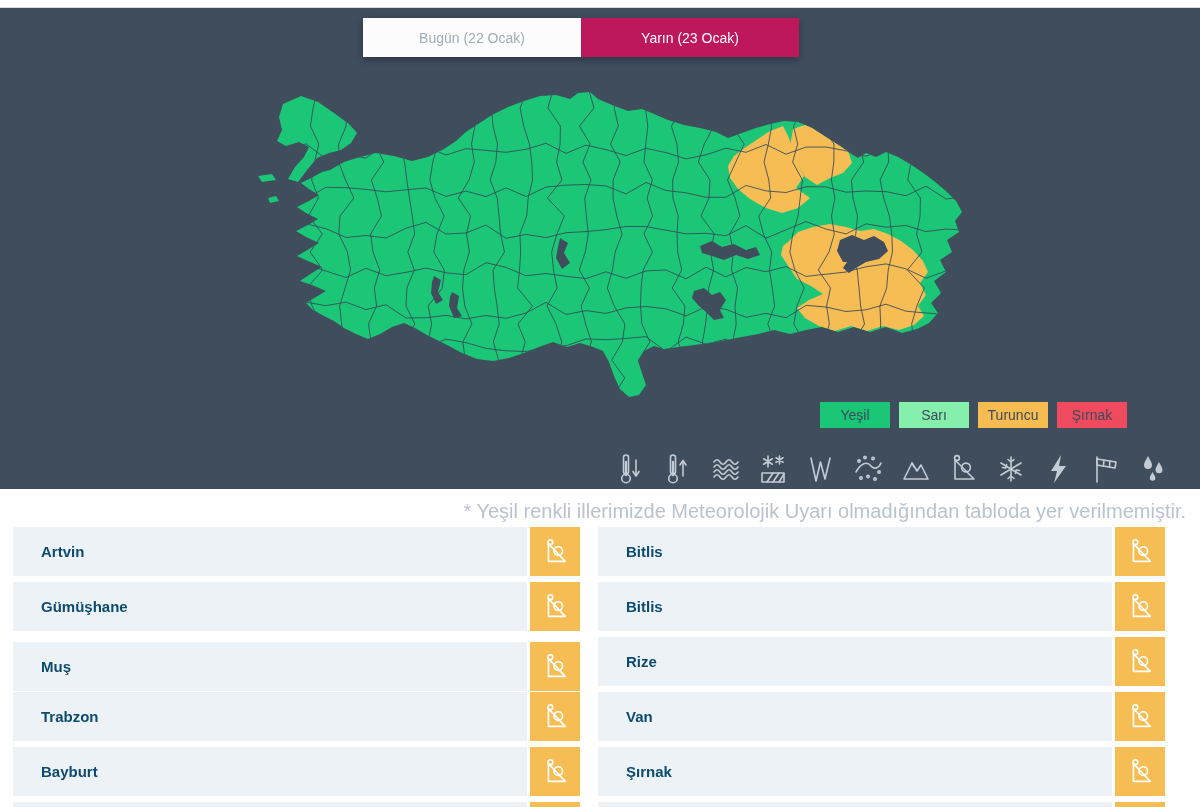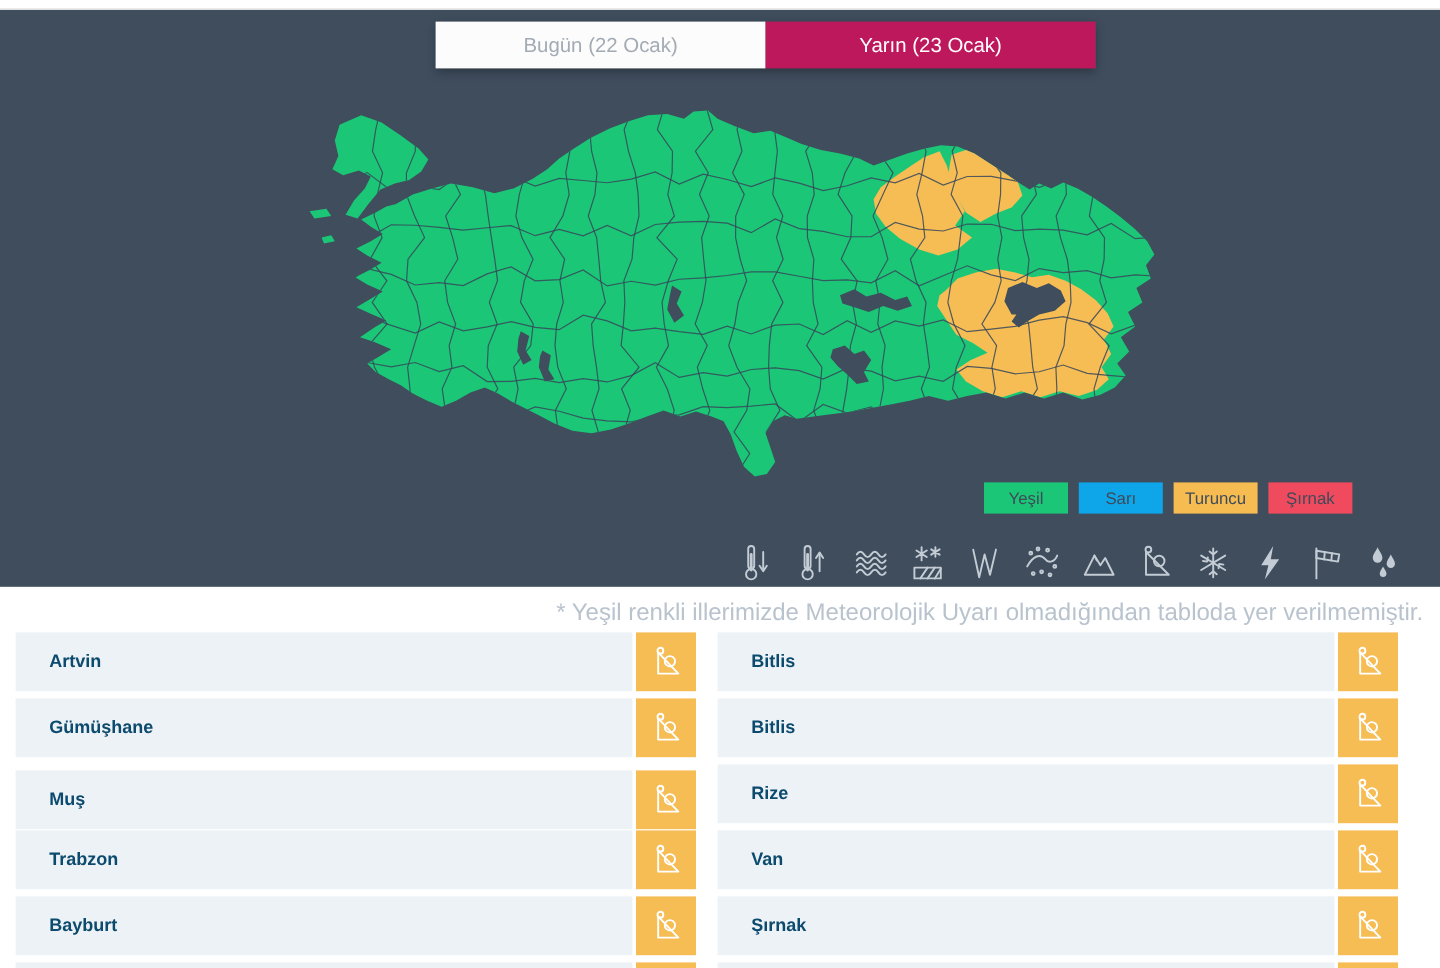--- a/index.html
+++ b/index.html
@@ -9,30 +9,30 @@
 
   
   .top-strip{position:absolute;left:0;top:0;width:1200px;height:8px;background:#fff;border-bottom:1px solid #dcdcdc}
 
   
   .panel{position:absolute;left:0;top:8px;width:1200px;height:481px;background:#3f4d5d}
   .map-svg{position:absolute;left:0;top:0;display:block}
 
   
   .tabs{position:absolute;left:363px;top:18px;display:flex;box-shadow:0 3px 8px rgba(0,0,0,.3)}
-  .tab{width:275px;height:39px;display:flex;align-items:center;justify-content:center;font-size:17px;cursor:pointer;user-select:none}
+  .tab{width:218px;height:39px;display:flex;align-items:center;justify-content:center;font-size:14px;cursor:pointer;user-select:none}
   .tab.inactive{background:#fcfcfc;color:#a3abb4}
   .tab.active{background:#be185d;color:#ffffff}
 
   
   .legend{position:absolute;top:394px;left:820px;display:flex}
   .chip{width:70px;height:26px;margin-right:9px;display:flex;align-items:center;justify-content:center;font-size:14px;color:#3d4b5a}
   .chip:last-child{margin-right:0}
   .chip.c-green{background:#1bc777}
-  .chip.c-yellow{background:#0ea5e9}
+  .chip.c-yellow{background:#86efac}
   .chip.c-orange{background:#f6bc51}
   .chip.c-red{background:#ef4a5e}
 
   
   .hazards{position:absolute;top:442px;left:616px;width:552px;height:38px;display:flex;justify-content:space-between;align-items:center;color:#c3ccd4}
   .hazard{width:30px;height:34px}
   .hazard svg{display:block;width:30px;height:34px;stroke:currentColor;fill:none;stroke-width:1.6;stroke-linecap:round;stroke-linejoin:round}
   .hazard svg .fill{fill:currentColor;stroke:none}
 
   

